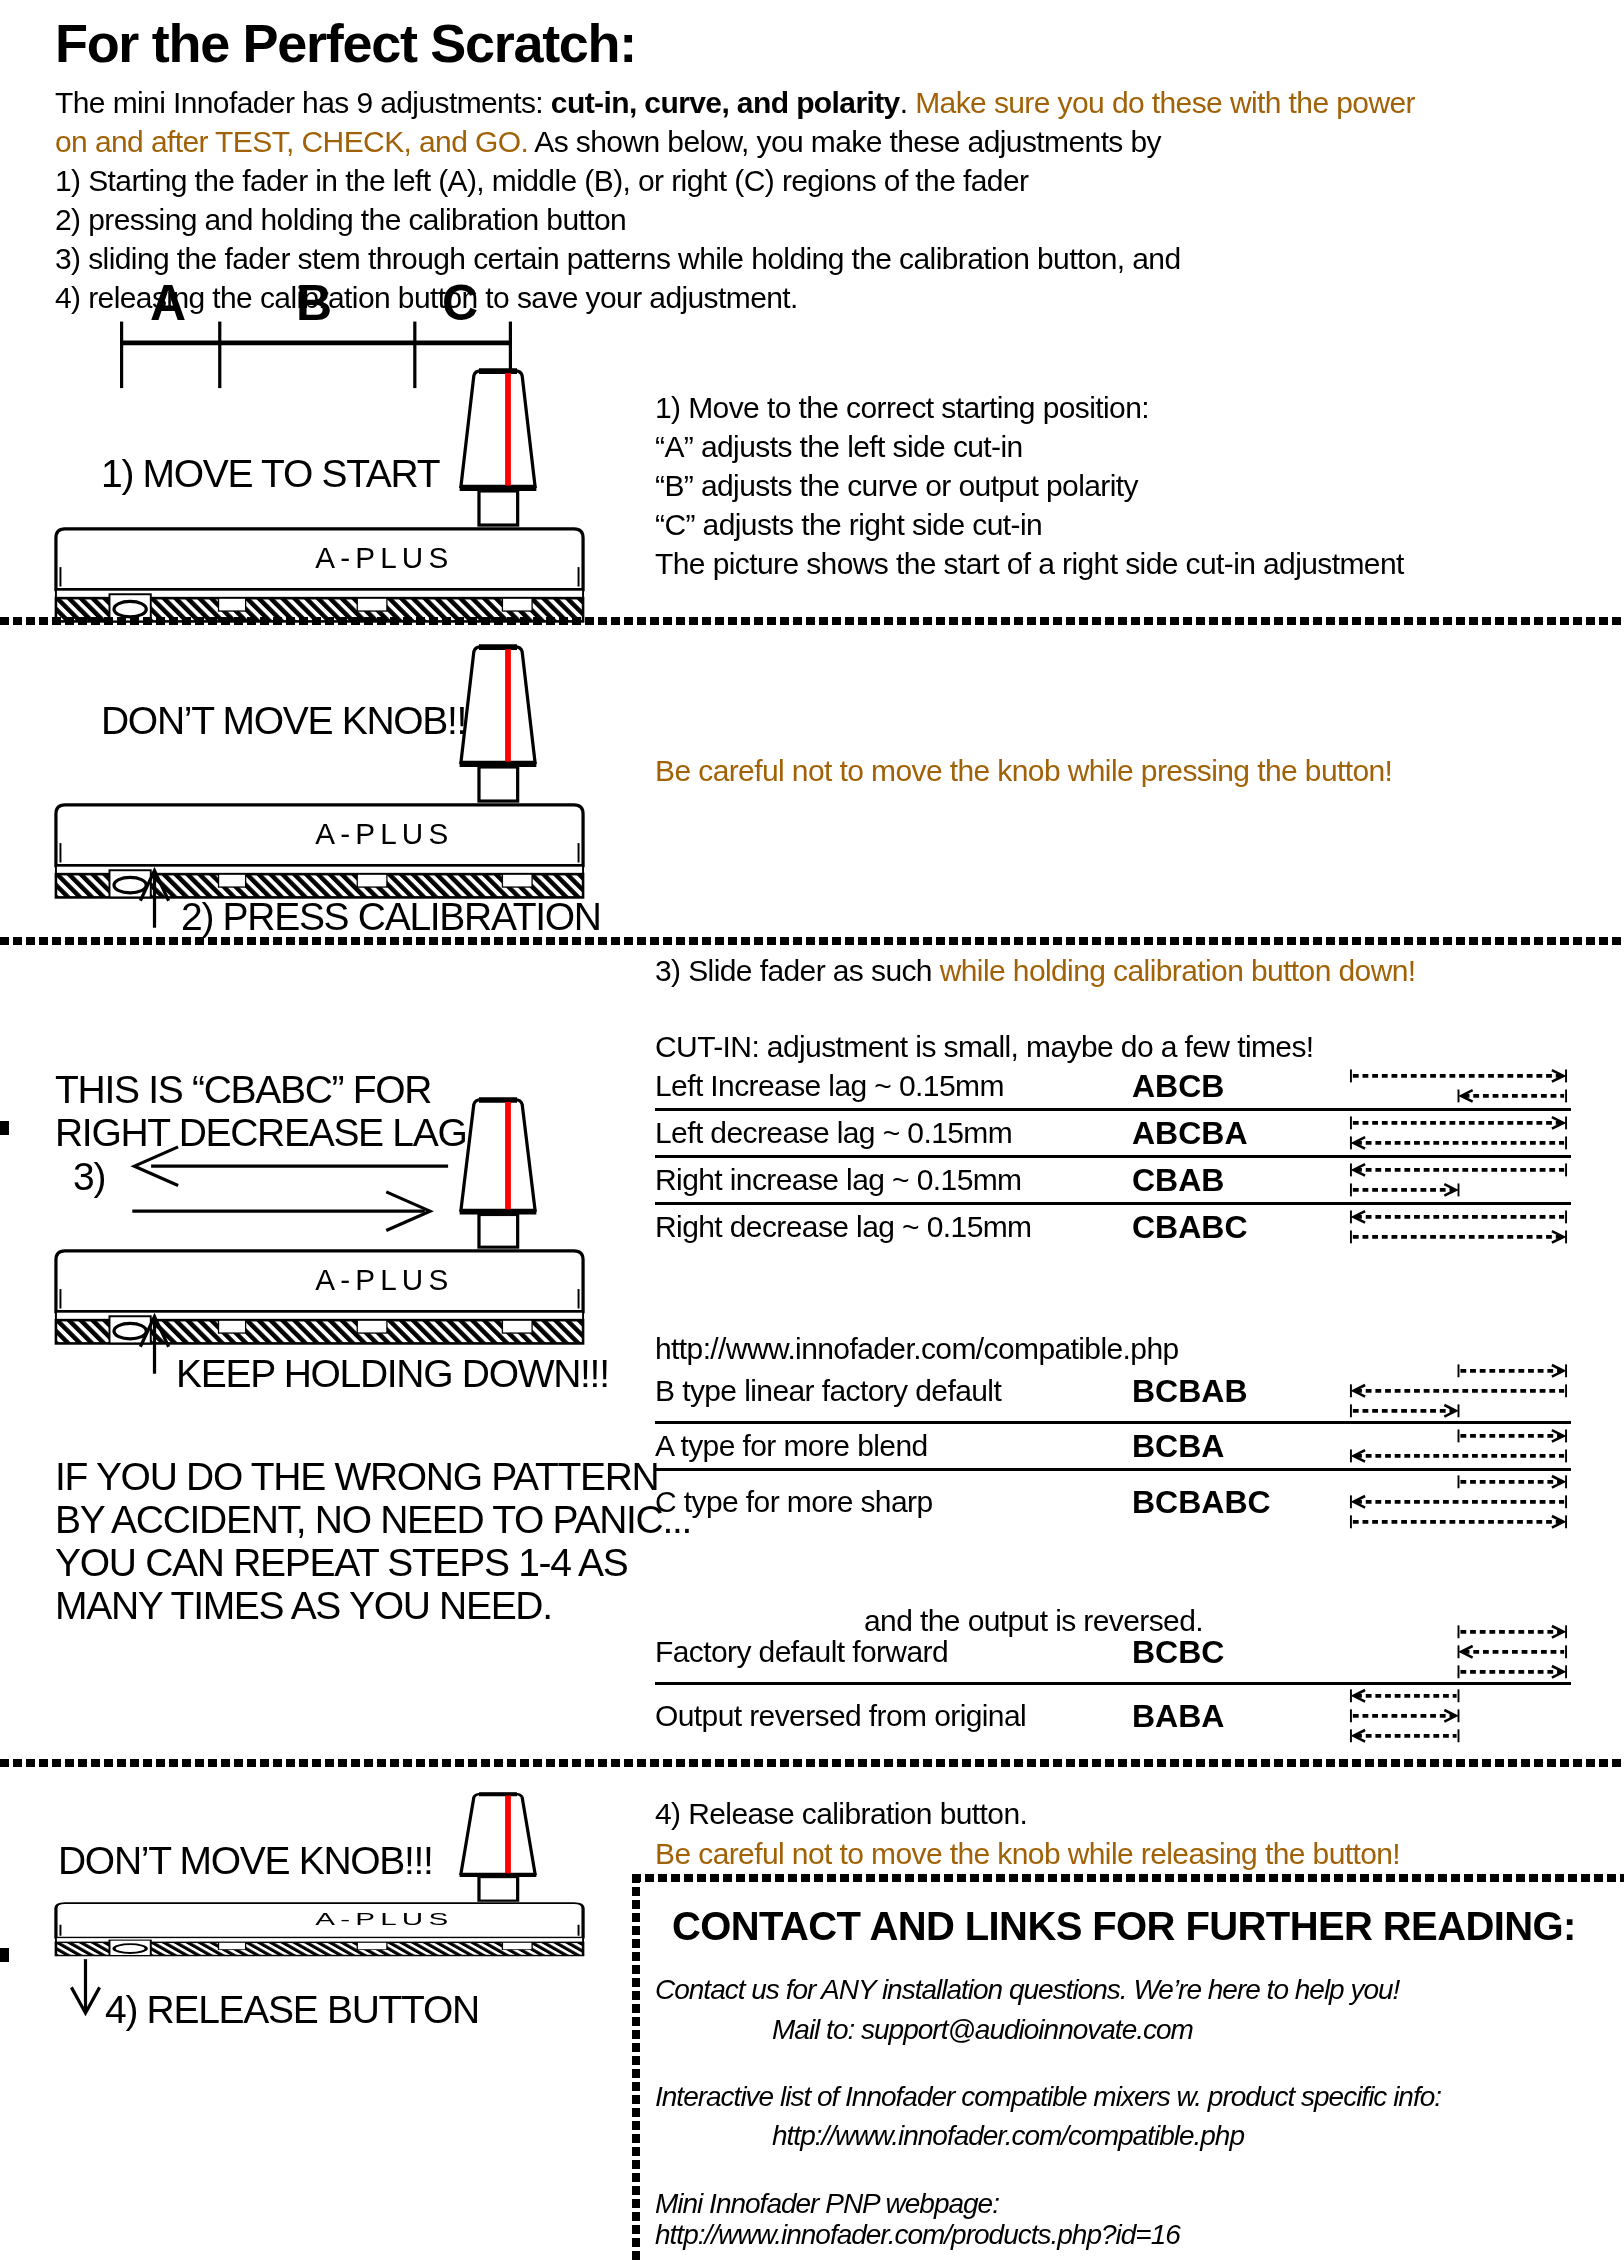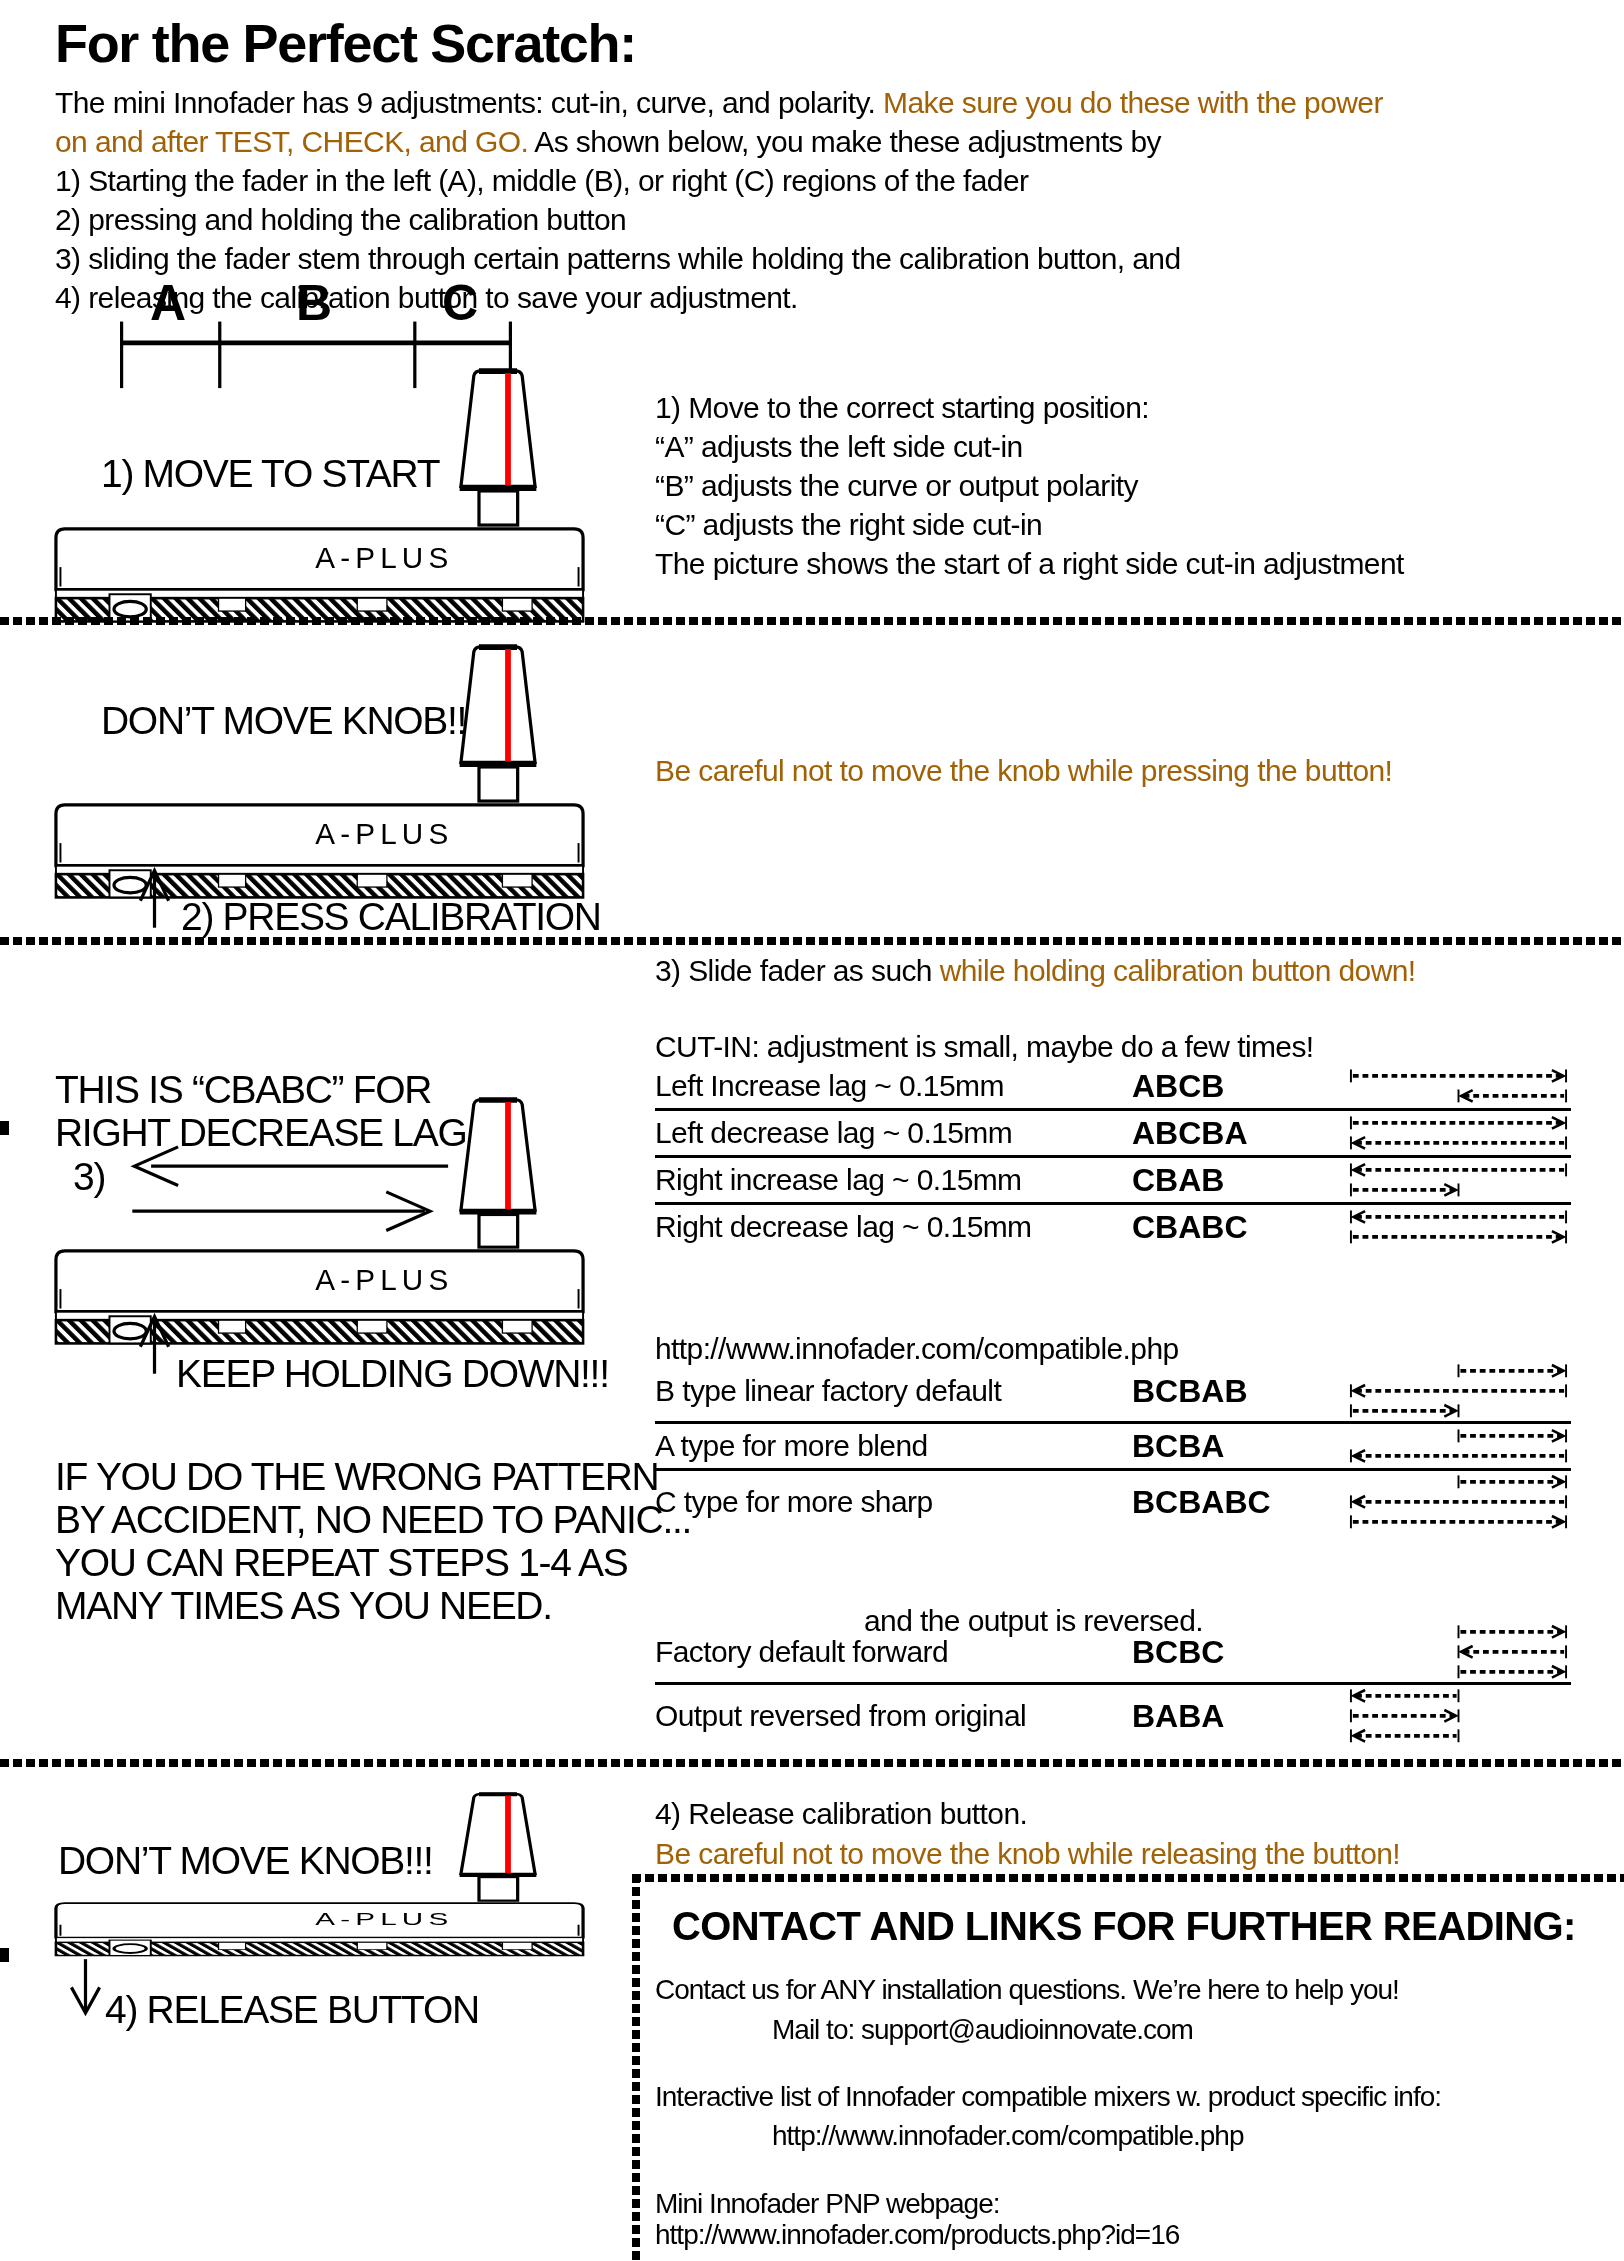--- a/index.html
+++ b/index.html
@@ -3,21 +3,21 @@
 <meta charset="utf-8">
 <style>
   html,body{margin:0;padding:0;background:#888;}
   .page{
     position:relative; width:1624px; height:2261px; background:#ffffff;
     font-family:"Liberation Sans","DejaVu Sans",sans-serif; color:#000;
     overflow:hidden;
   }
   .abs{position:absolute;}
   .red{color:#a16207;}
-  .b{font-weight:400;}
+  .b{font-weight:700;}
   .title{
     margin:0; font-size:54px; font-weight:700; letter-spacing:-1.3px; white-space:nowrap;
   }
   .body-lines{font-size:30px; line-height:39px; letter-spacing:-0.6px;}
   .body-lines > div{white-space:nowrap;}
   .intro{margin-top:9px;}
   .cap{font-size:39px; letter-spacing:-1.3px; white-space:nowrap;}
   .label-abc{font-size:50px; font-weight:700; transform:translateX(-50%);}
   .heading47{font-size:30px; letter-spacing:-0.6px; white-space:nowrap;}
   .tbl{position:absolute; left:655px; width:916px;}
@@ -30,21 +30,21 @@
   .trow .arrows{position:absolute; left:694px; top:50%; transform:translateY(-50%);
     display:flex; flex-direction:column; gap:3.2px;}
   .trow .arrows svg{display:block;}
   .divider{position:absolute; left:0; width:1624px; height:8.4px;}
   .dash-h{background:repeating-linear-gradient(90deg,#000 0 9px,transparent 9px 13px);}
   .dash-v{background:repeating-linear-gradient(180deg,#000 0 9px,transparent 9px 13px);}
   .edge-mark{position:absolute; left:0; width:9px; height:14px; background:#000;}
   .para div{white-space:nowrap;}
   .para{font-size:39px; line-height:43px; letter-spacing:-1.3px;}
   .contact-title{font-size:40px; font-weight:700; letter-spacing:-0.6px; white-space:nowrap;}
-  .contact-line{position:absolute; font-size:28px; letter-spacing:-1px; white-space:nowrap;}
+  .contact-line{position:absolute; font-size:28px; letter-spacing:-1px; white-space:nowrap;font-style:italic;}
   svg{overflow:visible;}
 </style>
 </head>
 <body>
 
 <div class="page">
 
   <div class="edge-mark" style="top:1121px"></div>
   <div class="edge-mark" style="top:1948px"></div>
 

